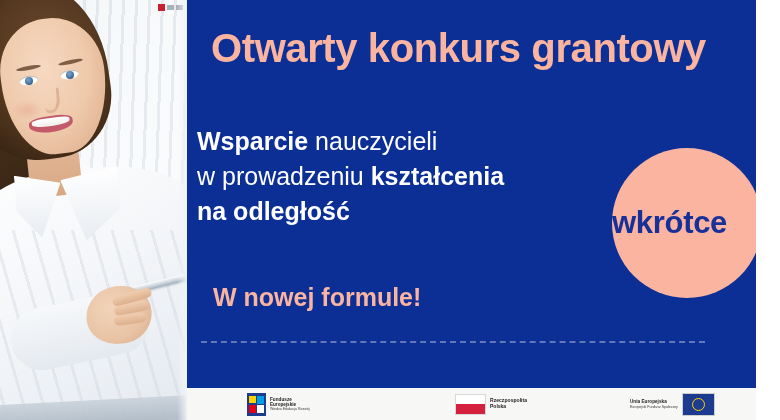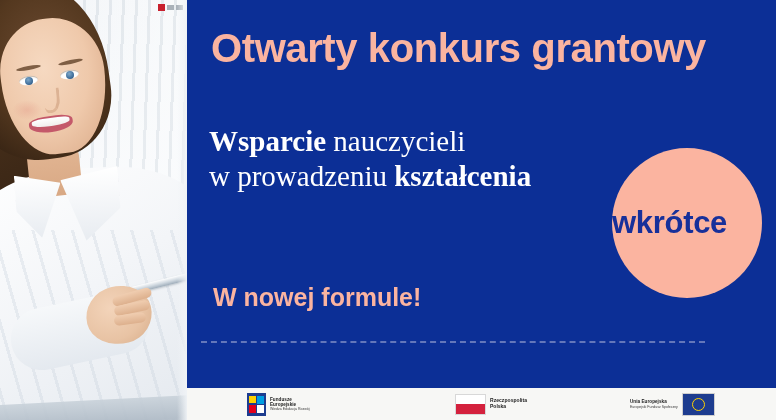--- a/index.html
+++ b/index.html
@@ -10,21 +10,20 @@
   body {
     font-family: "Liberation Sans", sans-serif;
   }
 
   .banner {
     position: relative;
     width: 756px;
     height: 420px;
     overflow: hidden;
     background: #84cc16;
-    padding-left: 20px;
   }
 
   
   .photo-panel {
     position: absolute;
     left: 0;
     top: 0;
     width: 187px;
     height: 420px;
     overflow: hidden;
@@ -277,28 +276,27 @@
     top: 26px;
     font-size: 40px;
     font-weight: bold;
     letter-spacing: -0.4px;
     color: #fbb4a0;
     white-space: nowrap;
   }
 
   .subhead {
     position: absolute;
-    left: 22px;
+    left: 10px;
     top: 124px;
     color: #ffffff;
-    font-size: 29px;
+    font-size: 25px;
     line-height: 35px;
     font-weight: normal;
     max-width: 400px;
-    font-family: Liberation Serif, serif;
   }
   .subhead b { font-weight: bold; }
 
   .tagline {
     position: absolute;
     left: 26px;
     top: 283px;
     color: #fbb4a0;
     font-size: 25px;
     font-weight: bold;
@@ -491,20 +489,21 @@
     <div class="photo-right-fade"></div>
   </div>
 
   <div class="content">
 
     <div class="headline">Otwarty konkurs grantowy</div>
 
     <div class="subhead">
       <b>Wsparcie</b><span> nauczycieli</span><br>
       <span>w prowadzeniu </span><b>kształcenia</b><br>
+      <b>na odległość</b>
     </div>
 
     <div class="tagline">W nowej formule!</div>
 
     <div class="divider"></div>
 
     <div class="badge">
       <span>wkrótce</span>
     </div>
   </div>

